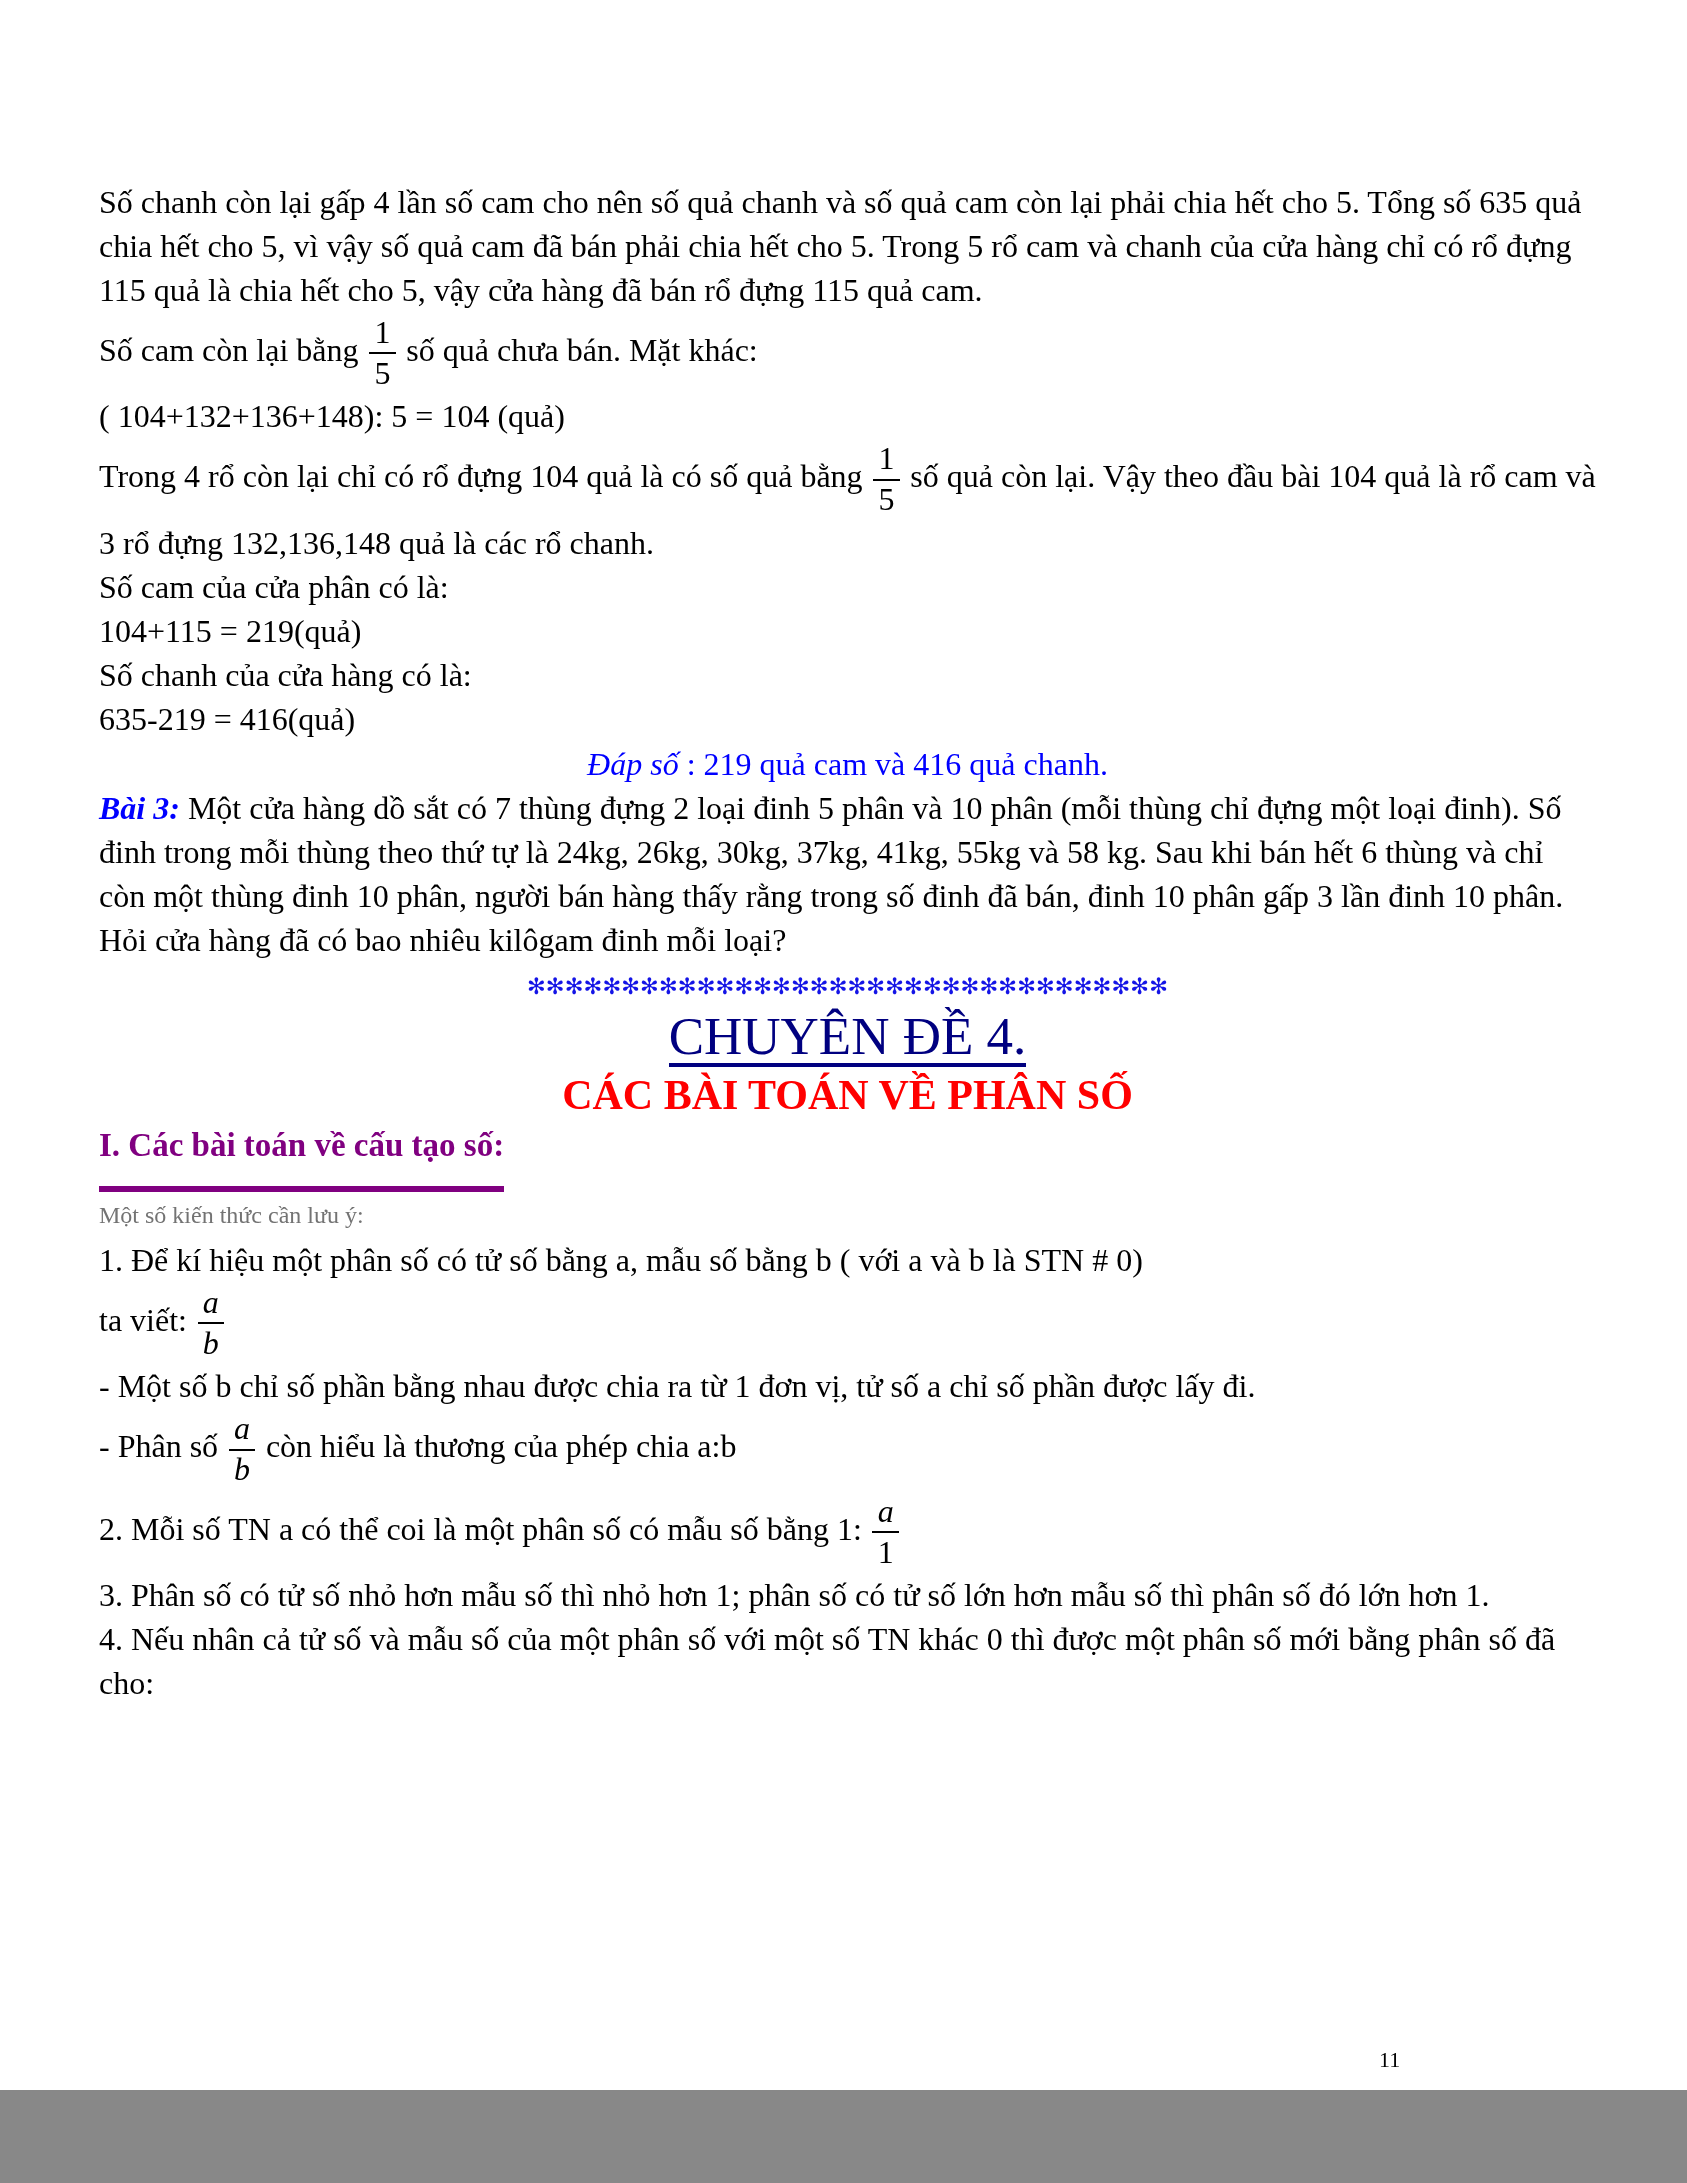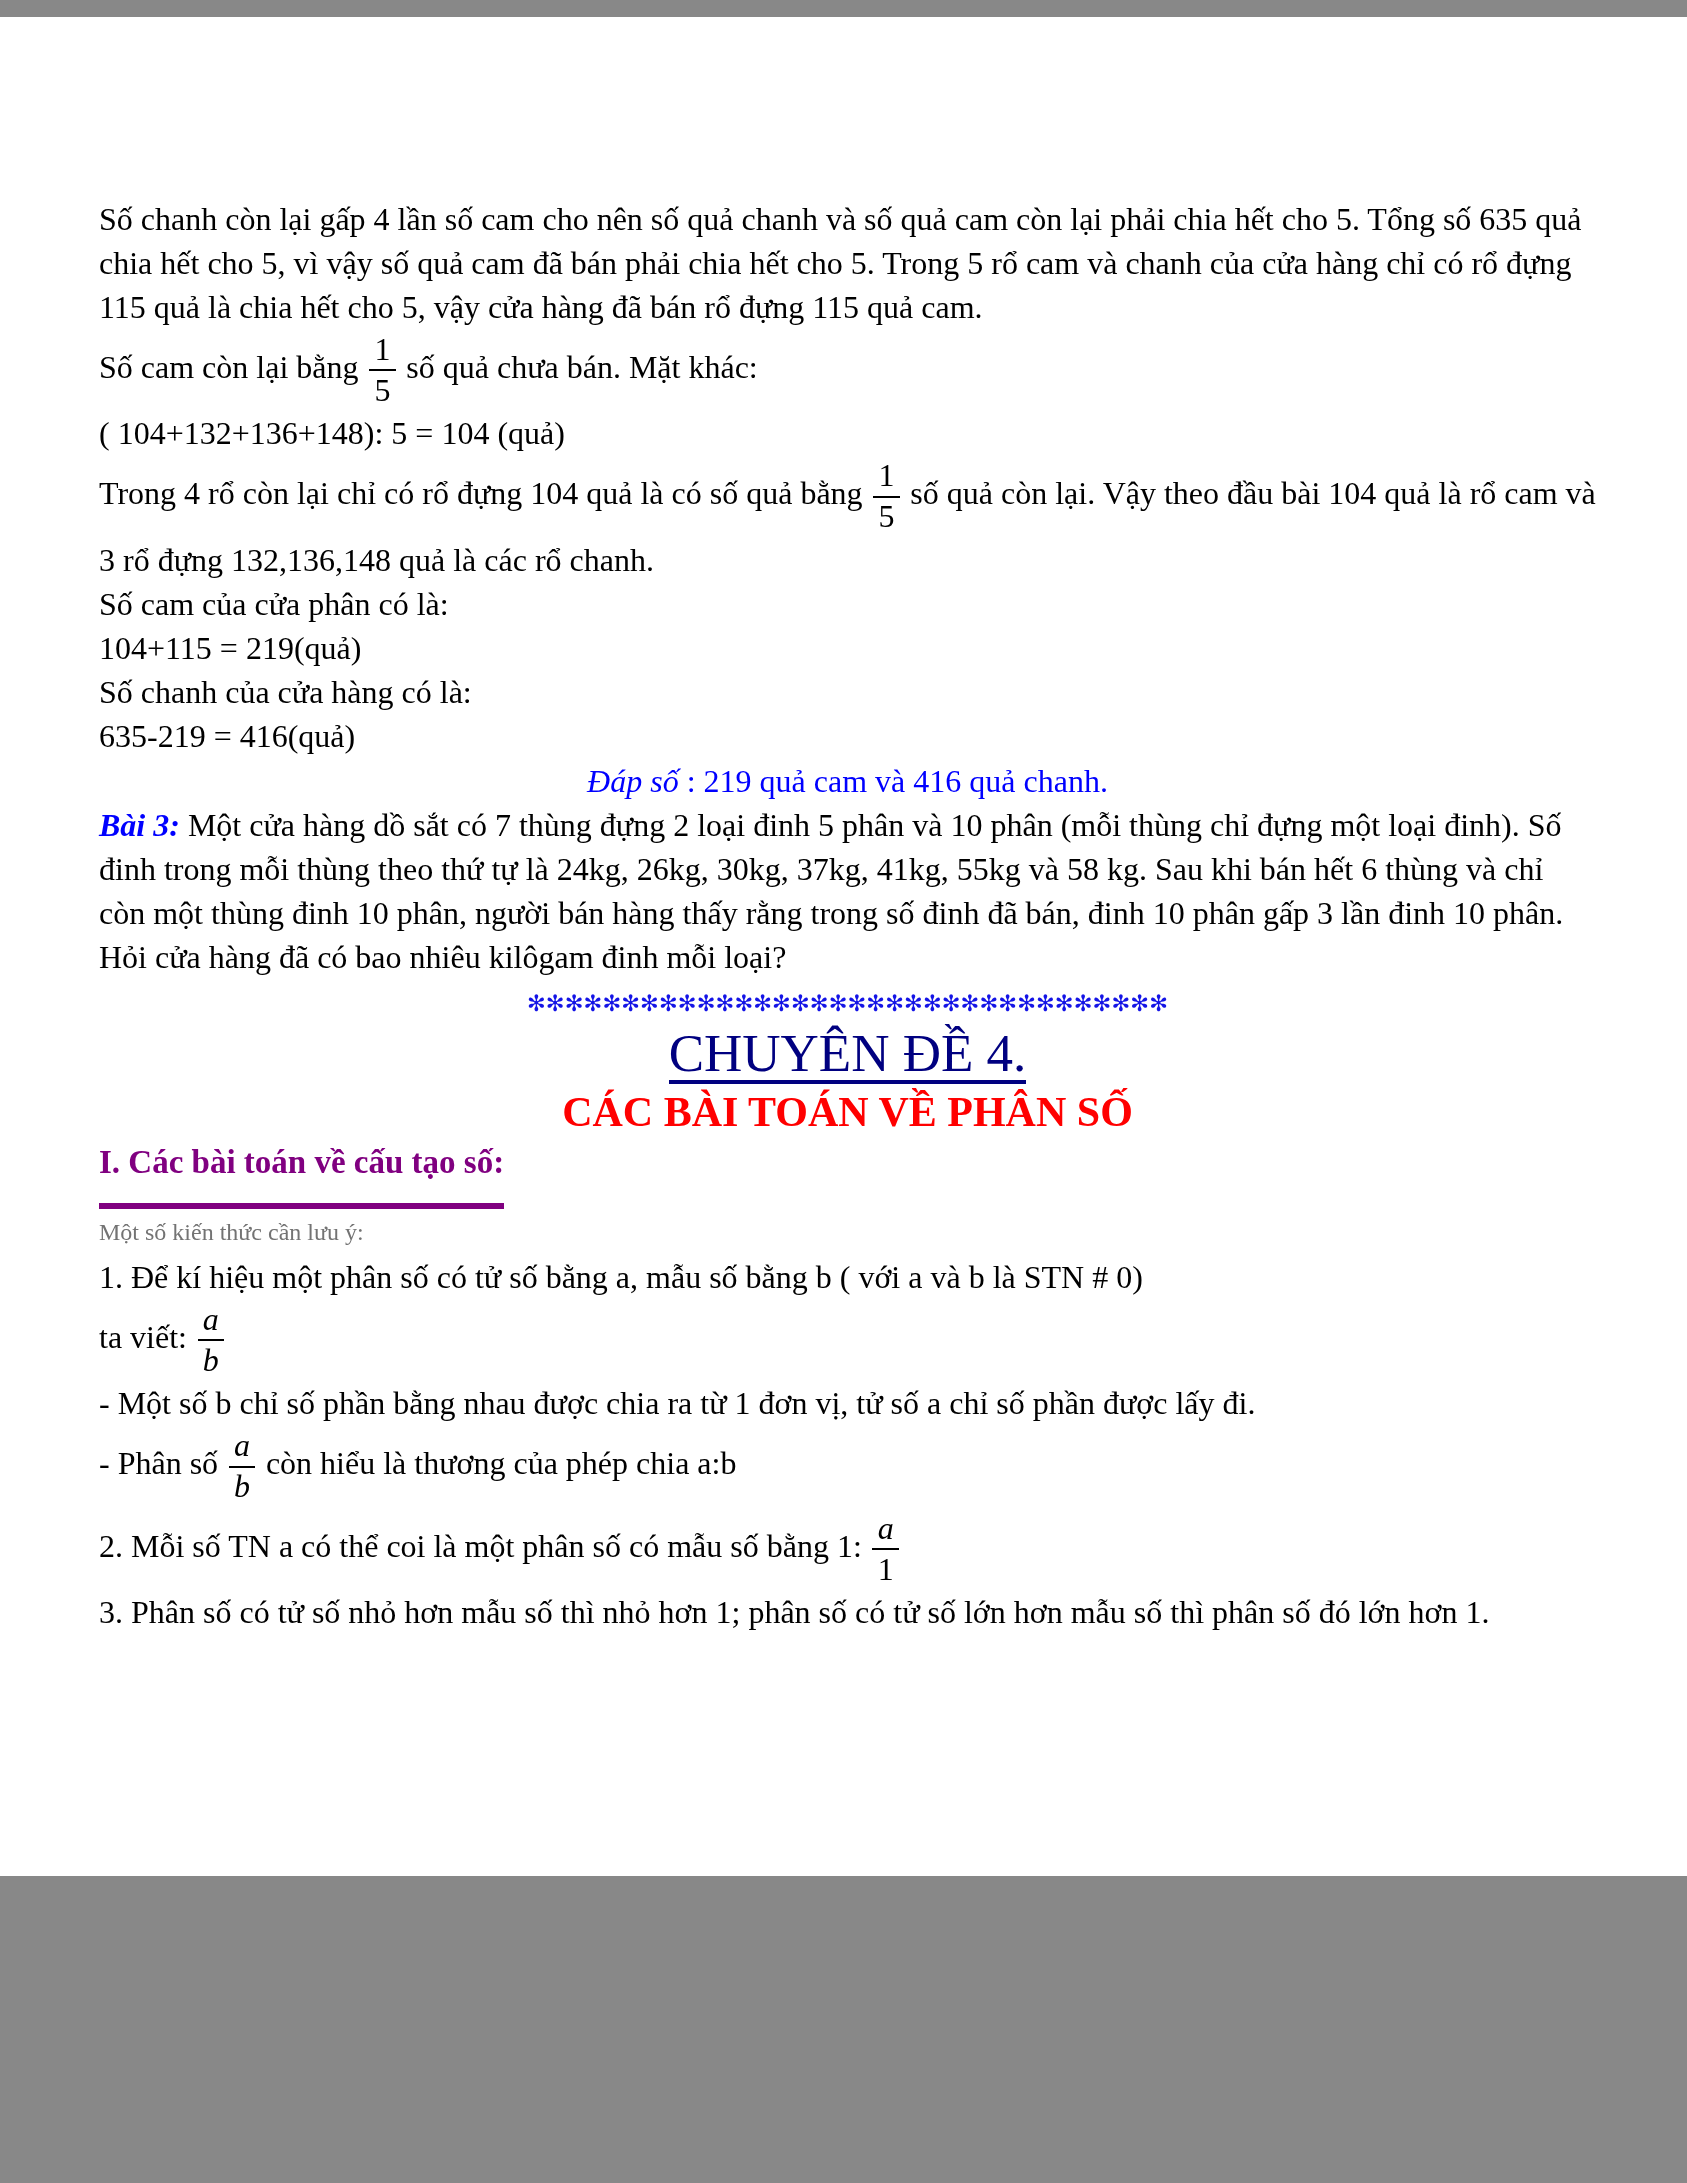--- a/index.html
+++ b/index.html
@@ -1,20 +1,20 @@
 <!DOCTYPE html>
 <html style="font-size:10.6px"><head>
 <meta charset="utf-8">
 <style>
   html, body { margin: 0; padding: 0; background: #888; }
   .page {
     position: relative;
     width: 1687px;
-    height: 1859px;
-    margin: 17px auto;
+    height: 2090px;
+    margin: 0 auto;
     background: #ffffff;
     font-family: "Liberation Serif", "DejaVu Serif", serif;
     font-size: 32px;
     color: #000000;
     overflow: hidden;
   }
   .content {
     position: absolute;
     left: 99px;
     top: 180px;
@@ -158,18 +158,19 @@
 
     <div class="line">
       <span>- Phân số</span><span class="frac"><span class="num it">a</span><span class="den it">b</span></span><span>còn hiểu là thương của phép chia a:b</span>
     </div>
 
     <div class="line">
       <span>2. Mỗi số TN a có thể coi là một phân số có mẫu số bằng 1:</span><span class="frac"><span class="num it">a</span><span class="den">1</span></span>
     </div>
 
     <p>3. Phân số có tử số nhỏ hơn mẫu số thì nhỏ hơn 1; phân số có tử số lớn hơn mẫu số thì phân số đó lớn hơn 1.</p>
+    <p>4. Nếu nhân cả tử số và mẫu số của một phân số với một số TN khác 0 thì được một phân số mới bằng phân số đã cho:</p>
 
   </div>
 
   <div class="page-number">11</div>
 </div>
 
 
 </body></html>

